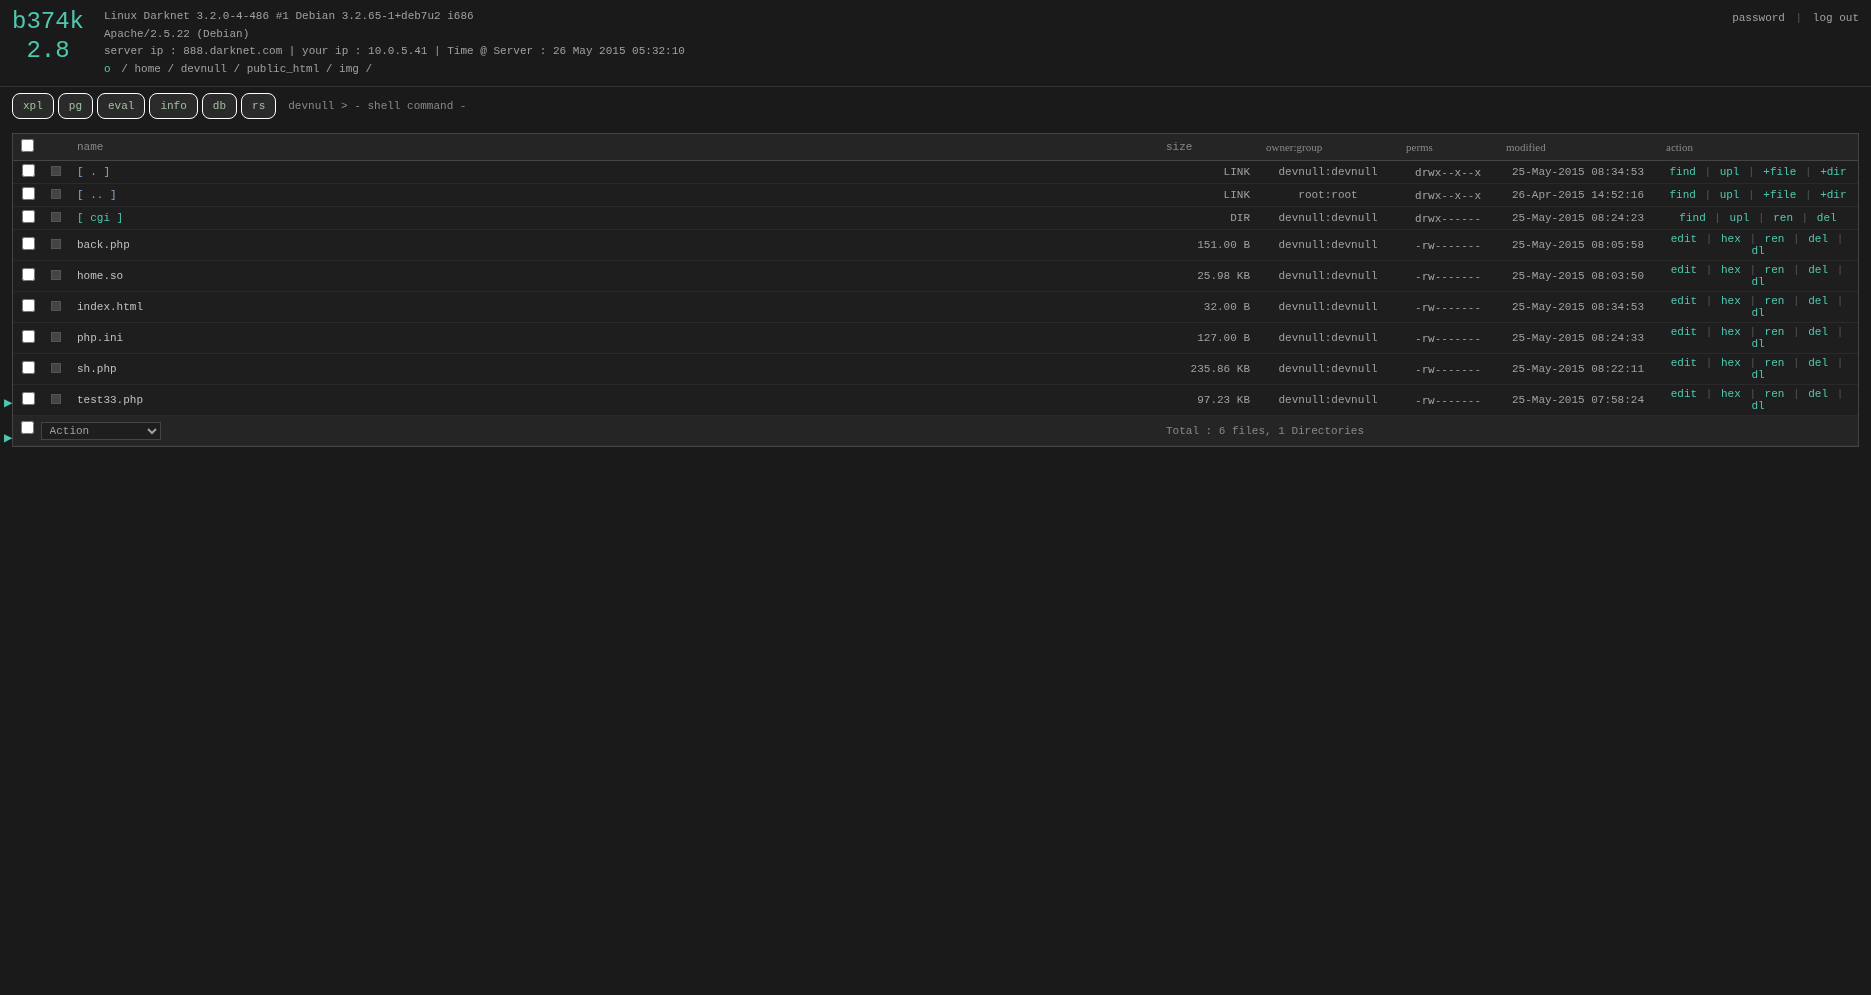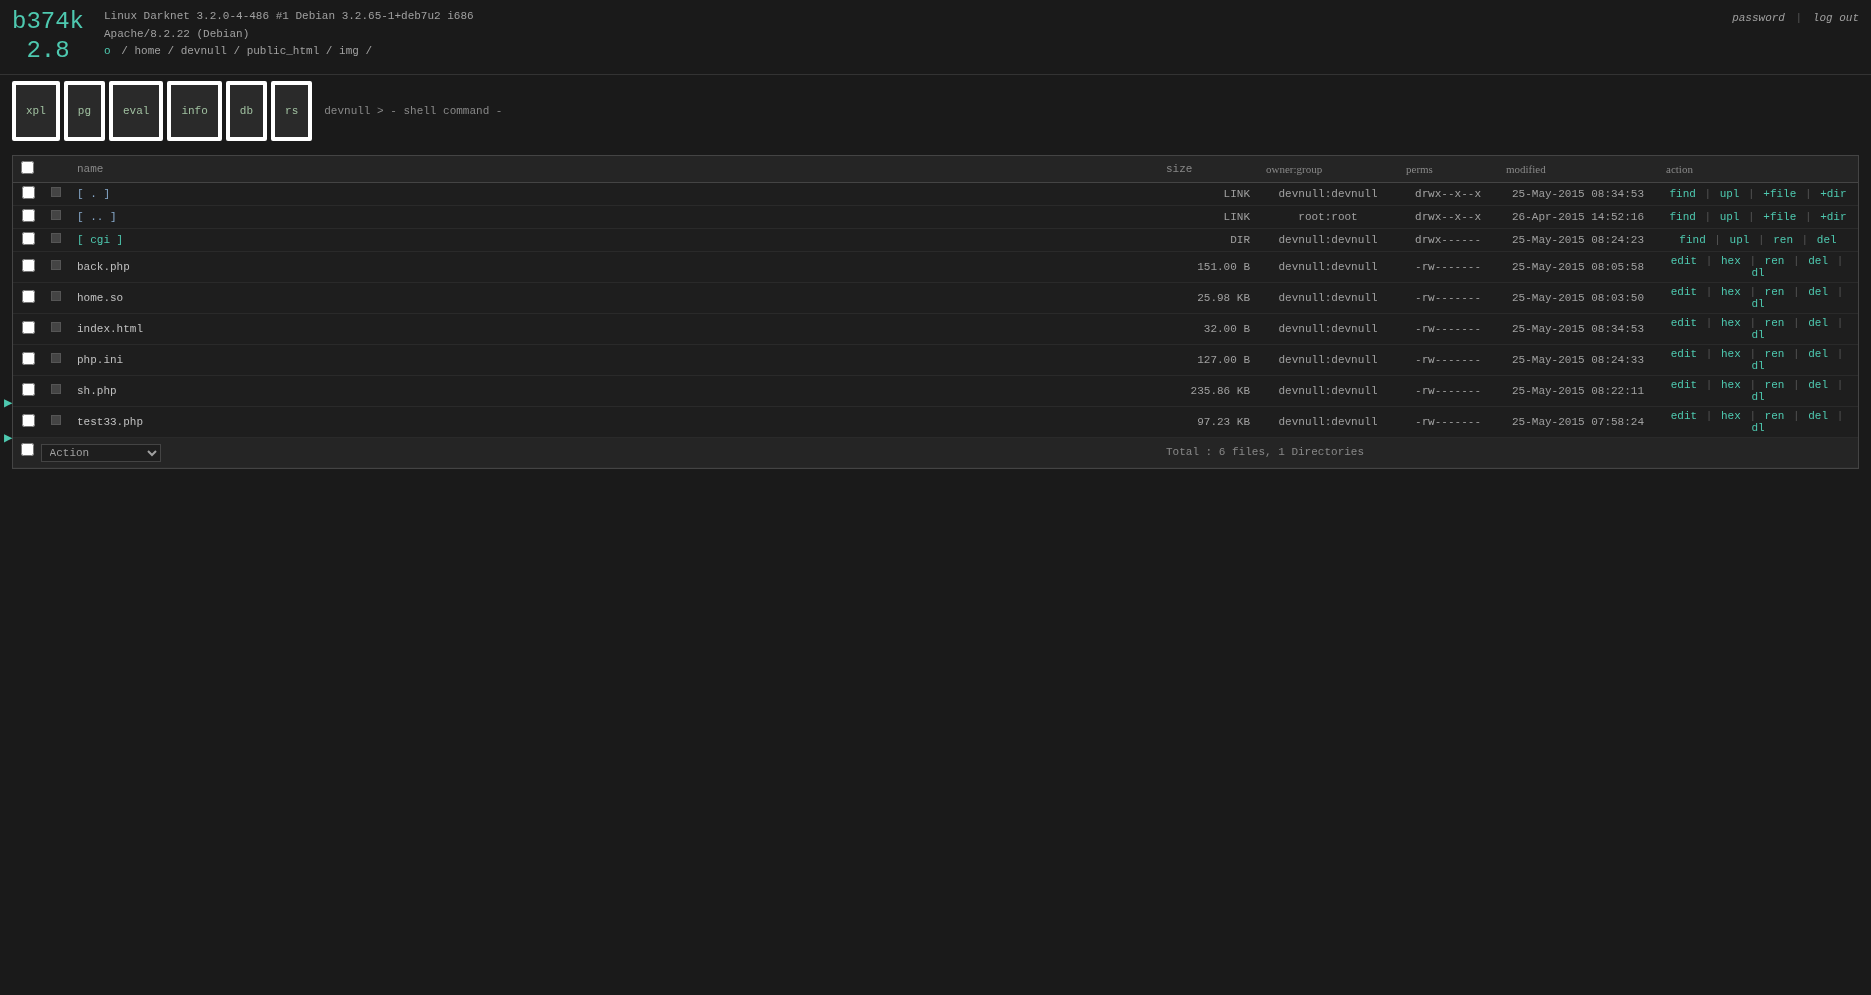--- a/index.html
+++ b/index.html
@@ -40,46 +40,45 @@
       margin-right: 4px;
     }
 
     
     .auth-links {
       margin-left: auto;
       color: #a0a0a0;
       font-size: 11px;
       white-space: nowrap;
       padding-top: 4px;
-      font-style: italic;
     }
     .auth-links a {
       color: #a0a0a0;
       text-decoration: none;
       cursor: pointer;
     }
     .auth-links .sep { margin: 0 4px; color: #555; }
 
     
     .nav-tabs {
       display: flex;
       align-items: center;
       padding: 6px 12px;
       background: #1a1a1a;
       gap: 4px;
     }
     .nav-tab {
       background: #2a2a2a;
-      border: 4px solid #ffffff;
+      border: 1px solid #ffffff;
       color: #a0c0a0;
-      padding: 20px 10px;
+      padding: 6px 10px;
       font-family: 'Courier New', Courier, monospace;
       font-size: 11px;
       cursor: pointer;
-      border-radius: 2px;
+      border-radius: 8px;
     }
 
     .shell-label {
       color: #888;
       font-size: 11px;
       margin-left: 8px;
     }
 
     
     .fm-container {
@@ -187,21 +186,22 @@
     .arrow-bottom { top: 425px; }
   </style>
 </head>
 <body>
 
 <div class="header">
   <div class="logo">b374k
  2.8</div>
   <div class="server-info">
     <div>Linux Darknet 3.2.0-4-486 #1 Debian 3.2.65-1+deb7u2 i686</div>
-    <div>Apache/8.2.22 (Debian)</div>
+    <div>Apache/2.5.22 (Debian)</div>
+    <div>server ip : 888.darknet.com | your ip : 10.0.5.41 | Time @ Server : 26 May 2015 05:32:10</div>
     <div class="path">
       <span class="dot">o</span>
       <span>/ home / devnull / public_html / img /</span>
     </div>
   </div>
   <div class="auth-links">
     <a>password</a>
     <span class="sep"> | </span>
     <a>log out</a>
   </div>

